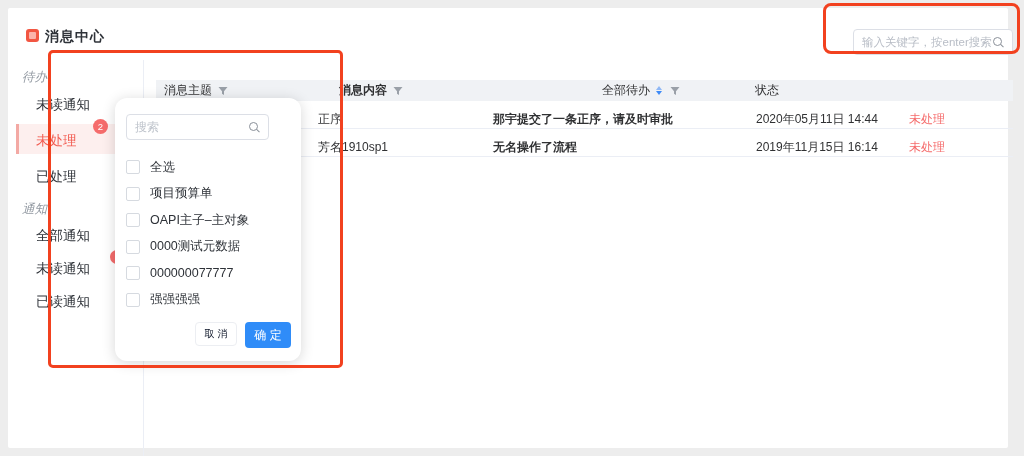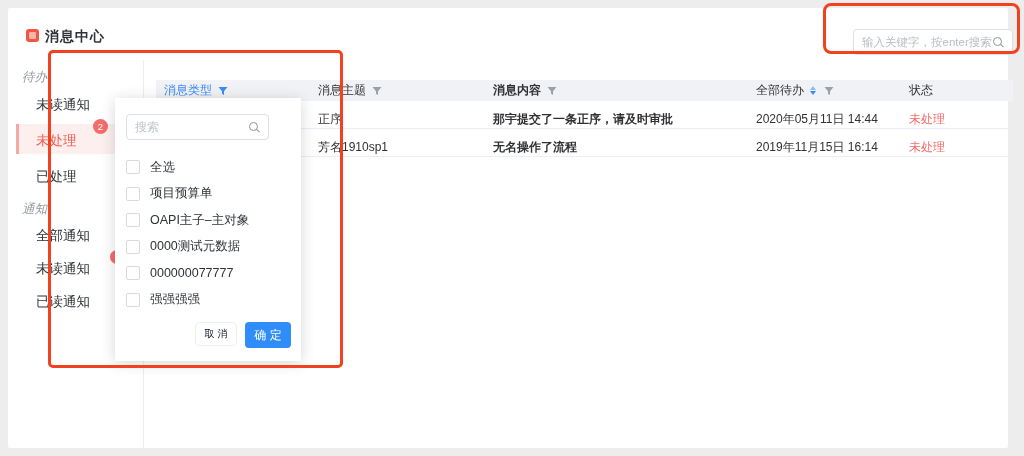--- a/index.html
+++ b/index.html
@@ -40,21 +40,21 @@
   .th { display:flex; align-items:center; gap:6px; }
   .th.active { color:#3d8af7; }
   .funnel { width:10px; height:10px; display:inline-block; }
   .status-red { color:#f56c6c; }
   .sort-caret { display:inline-flex; flex-direction:column; gap:1px; margin-right:2px; }
   .sort-caret i { width:0; height:0; border-left:3.5px solid transparent; border-right:3.5px solid transparent; display:block; }
   .caret-up { border-bottom:4px solid #8fb8f5; }
   .caret-down { border-top:4px solid #3d8af7; }
 
   
-  .dropdown { position:absolute; left:107px; top:90px; width:186px; height:263px; background:#fff; border-radius:0; box-shadow:0 2px 14px rgba(0,0,0,0.16); z-index:20; }
+  .dropdown { position:absolute; left:107px; top:90px; width:186px; height:263px; background:#fff; border-radius:12px; box-shadow:0 2px 14px rgba(0,0,0,0.16); z-index:20; }
   .dd-search { position:absolute; left:11px; top:16px; width:143px; height:26px; border:1px solid #dcdfe6; border-radius:4px; display:flex; align-items:center; padding:0 8px; }
   .dd-search input { border:none; outline:none; flex:1; font-size:12px; color:#606266; background:transparent; font-family:inherit; min-width:0; }
   .dd-search input::placeholder { color:#bfc4cc; }
   .dd-options { position:absolute; left:11px; top:56px; width:170px; }
   .dd-option { height:26.5px; display:flex; align-items:center; gap:10px; cursor:pointer; }
   .checkbox { width:14px; height:14px; border:1px solid #d6dae0; border-radius:2px; background:#fff; flex:0 0 auto; }
   .dd-option span.lbl { font-size:12.5px; color:#2e3238; white-space:nowrap; }
   .dd-footer { position:absolute; right:10px; bottom:13px; display:flex; gap:8px; }
   .btn-cancel { width:42px; height:24px; background:#fff; border:1px solid #eceef2; border-radius:4px; color:#0f172a; font-size:10px; display:flex; align-items:center; justify-content:center; cursor:pointer; }
   .btn-confirm { width:46px; height:26px; background:#2f8cf8; border:none; border-radius:4px; color:#fff; font-size:12px; display:flex; align-items:center; justify-content:center; cursor:pointer; }
@@ -90,26 +90,20 @@
     <div class="side-item" style="top:160px;">已处理</div>
 
     <div class="side-group" style="top:193px;">通知</div>
     <div class="side-item" style="top:219px;">全部通知</div>
     <div class="side-item" style="top:252px;">未读通知</div>
     <div class="badge badge-46">46</div>
     <div class="side-item" style="top:285px;">已读通知</div>
 
     <div class="table">
       <div class="thead">
-        <div class="c1 th active">
-          <span>消息类型</span>
-          <svg class="funnel" viewBox="0 0 10 10">
-              <path d="M0.5 1h9L6 5.2V9L4 7.8V5.2L0.5 1z" fill="#3d8af7"></path>
-            </svg>
-        </div>
         <div class="c2 th">
           <span>消息主题</span>
           <svg class="funnel" viewBox="0 0 10 10">
               <path d="M0.5 1h9L6 5.2V9L4 7.8V5.2L0.5 1z" fill="#9aa0a8"></path>
             </svg>
         </div>
         <div class="c3 th">
           <span>消息内容</span>
           <svg class="funnel" viewBox="0 0 10 10">
               <path d="M0.5 1h9L6 5.2V9L4 7.8V5.2L0.5 1z" fill="#9aa0a8"></path>

